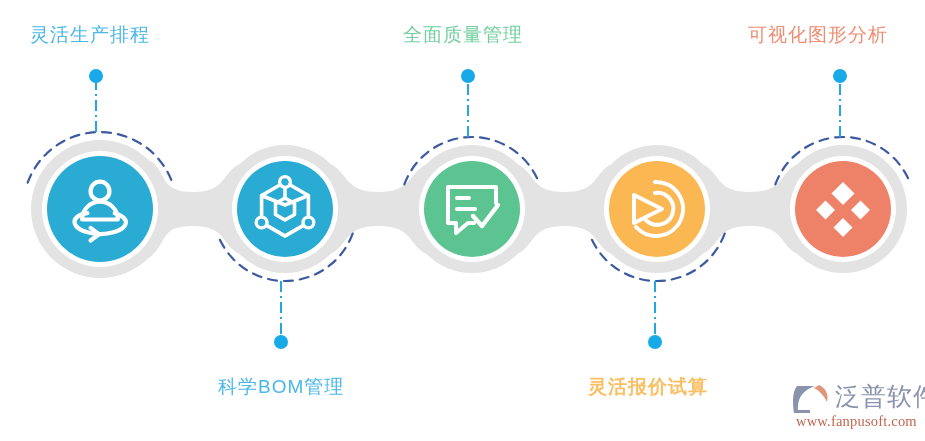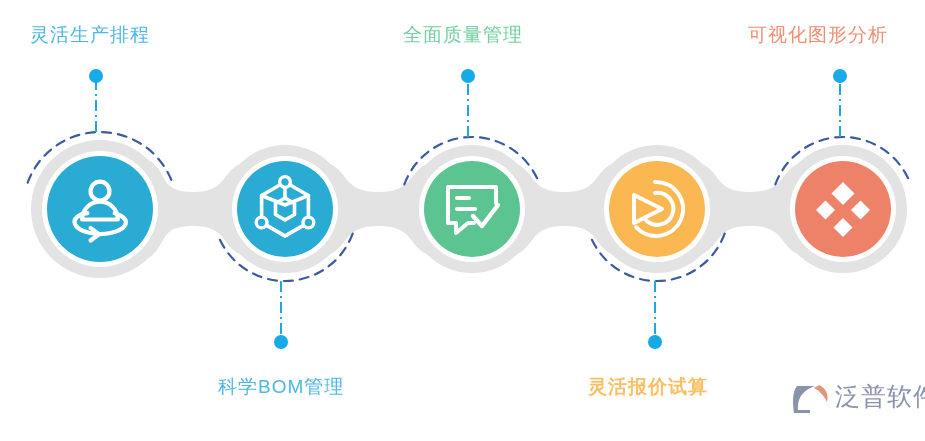--- a/index.html
+++ b/index.html
@@ -143,15 +143,16 @@
   <div class="node-label" style="left: 588px; top: 374px; color: rgb(251, 191, 99); font-weight: bold;">灵活报价试算</div>
   <div class="node-label" style="left: 748px; top: 22px; color: rgb(239, 141, 114);">可视化图形分析</div>
 
   <div class="logo-wrap">
     <svg class="logo-mark" viewBox="0 0 40 34">
       <path id="logo-swoosh" d="M4 4 L22 4 C10 8 4 16 5 28 L17 28 L17 31 L1 31 C-1 18 0 9 4 4 Z" fill="#8a93ad"></path>
       <path id="logo-leaf" d="M26 3 C33 6 36 13 34 20 C31 14 27 9 21 6 Z" fill="#e0967c"></path>
       <path id="logo-leaf2" d="M21 9 C27 12 31 17 33 23 C27 24 21 20 19 13 Z" fill="#ffffff"></path>
     </svg>
     <div class="logo-name">泛普软件</div>
+    <div class="logo-url">www.fanpusoft.com</div>
   </div>
 
 </div>
 
 </body></html>

